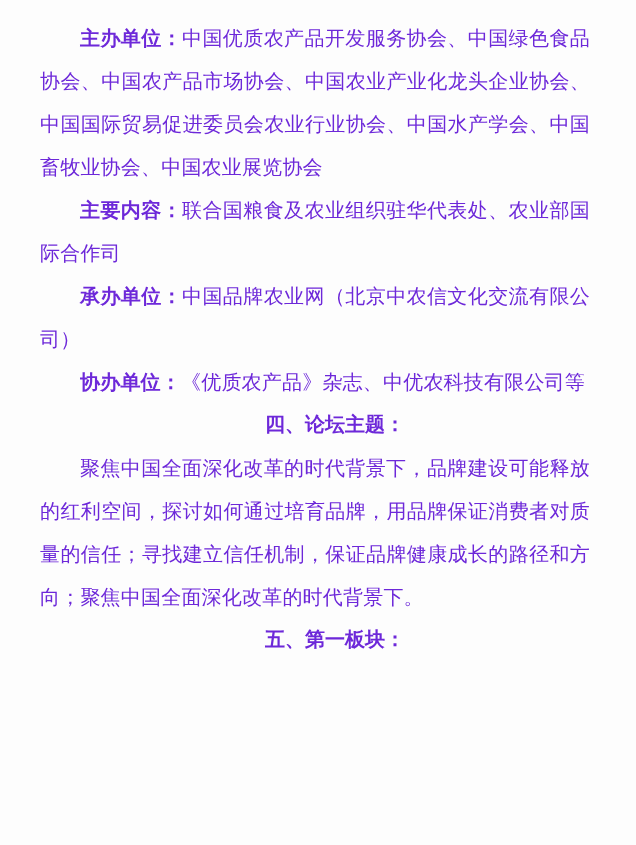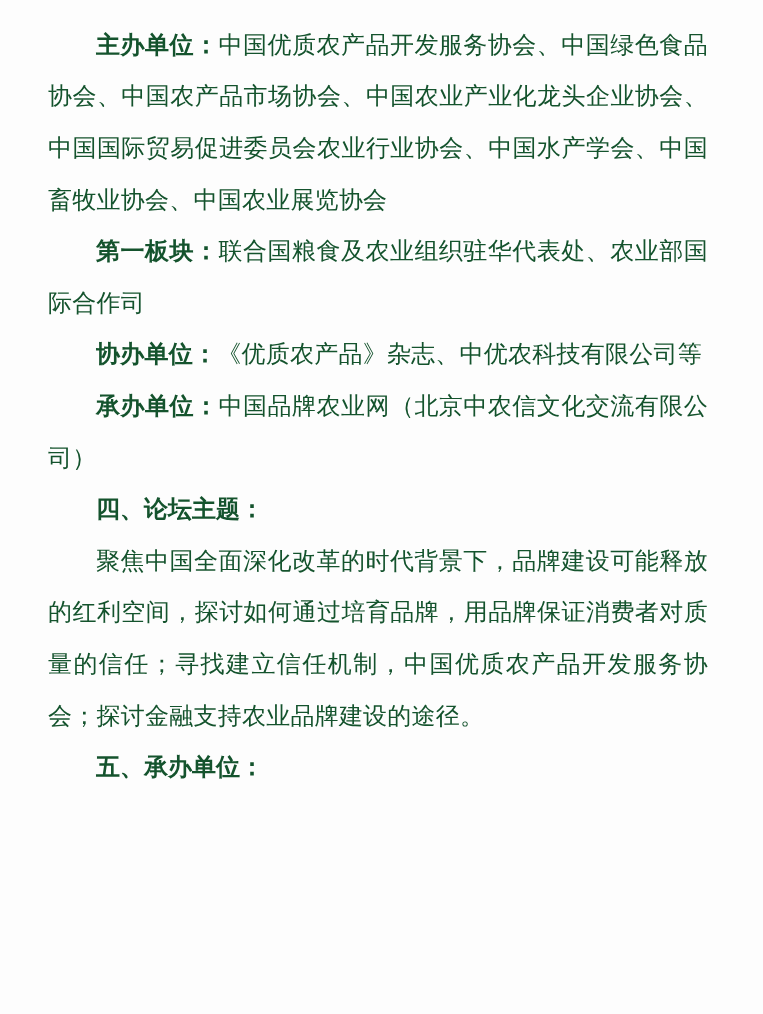--- a/index.html
+++ b/index.html
@@ -6,21 +6,21 @@
     margin: 0;
     padding: 0;
     background: #ffffff;
   }
   .page {
     position: relative;
     width: 636px;
     height: 845px;
     box-sizing: border-box;
     background: #fdfdfd;
-    color: #14532d;
+    color: #6d28d9;
     padding: 17px 46px 0 40px;
     overflow: hidden;
     font-family: "Liberation Serif", "DejaVu Serif", serif;
     font-size: 20px;
     line-height: 43px;
   }
   .para {
     margin: 0;
     text-indent: 2em;
     text-align: justify;
@@ -28,46 +28,47 @@
     letter-spacing: 0.2px;
   }
   .label {
     font-weight: bold;
     font-family: "Liberation Sans", "DejaVu Sans", sans-serif;
   }
   .heading {
     margin: 0;
     text-indent: 2em;
     font-weight: bold;
-    font-family: Liberation Serif, serif;
+    font-family: Liberation Mono, monospace;
+    text-align: center;
   }
 </style>
 </head>
 <body>
 
 <div class="page">
 
   <p class="para">
     <span class="label">主办单位：</span><span>中国优质农产品开发服务协会、中国绿色食品协会、中国农产品市场协会、中国农业产业化龙头企业协会、中国国际贸易促进委员会农业行业协会、中国水产学会、中国畜牧业协会、中国农业展览协会</span>
   </p>
 
   <p class="para">
-    <span class="label">第一板块：</span><span>联合国粮食及农业组织驻华代表处、农业部国际合作司</span>
+    <span class="label">主要内容：</span><span>联合国粮食及农业组织驻华代表处、农业部国际合作司</span>
+  </p>
+
+  <p class="para">
+    <span class="label">承办单位：</span><span>中国品牌农业网（北京中农信文化交流有限公司）</span>
   </p>
 
   <p class="para">
     <span class="label">协办单位：</span><span>《优质农产品》杂志、中优农科技有限公司等</span>
   </p>
 
-  <p class="para">
-    <span class="label">承办单位：</span><span>中国品牌农业网（北京中农信文化交流有限公司）</span>
-  </p>
-
   <p class="heading">四、论坛主题：</p>
 
 
-  <p class="para">聚焦中国全面深化改革的时代背景下，品牌建设可能释放的红利空间，探讨如何通过培育品牌，用品牌保证消费者对质量的信任；寻找建立信任机制，中国优质农产品开发服务协会；探讨金融支持农业品牌建设的途径。</p>
+  <p class="para">聚焦中国全面深化改革的时代背景下，品牌建设可能释放的红利空间，探讨如何通过培育品牌，用品牌保证消费者对质量的信任；寻找建立信任机制，保证品牌健康成长的路径和方向；聚焦中国全面深化改革的时代背景下。</p>
 
-  <p class="heading">五、承办单位：</p>
+  <p class="heading">五、第一板块：</p>
 
 
 
 </div>
 
 </body></html>

